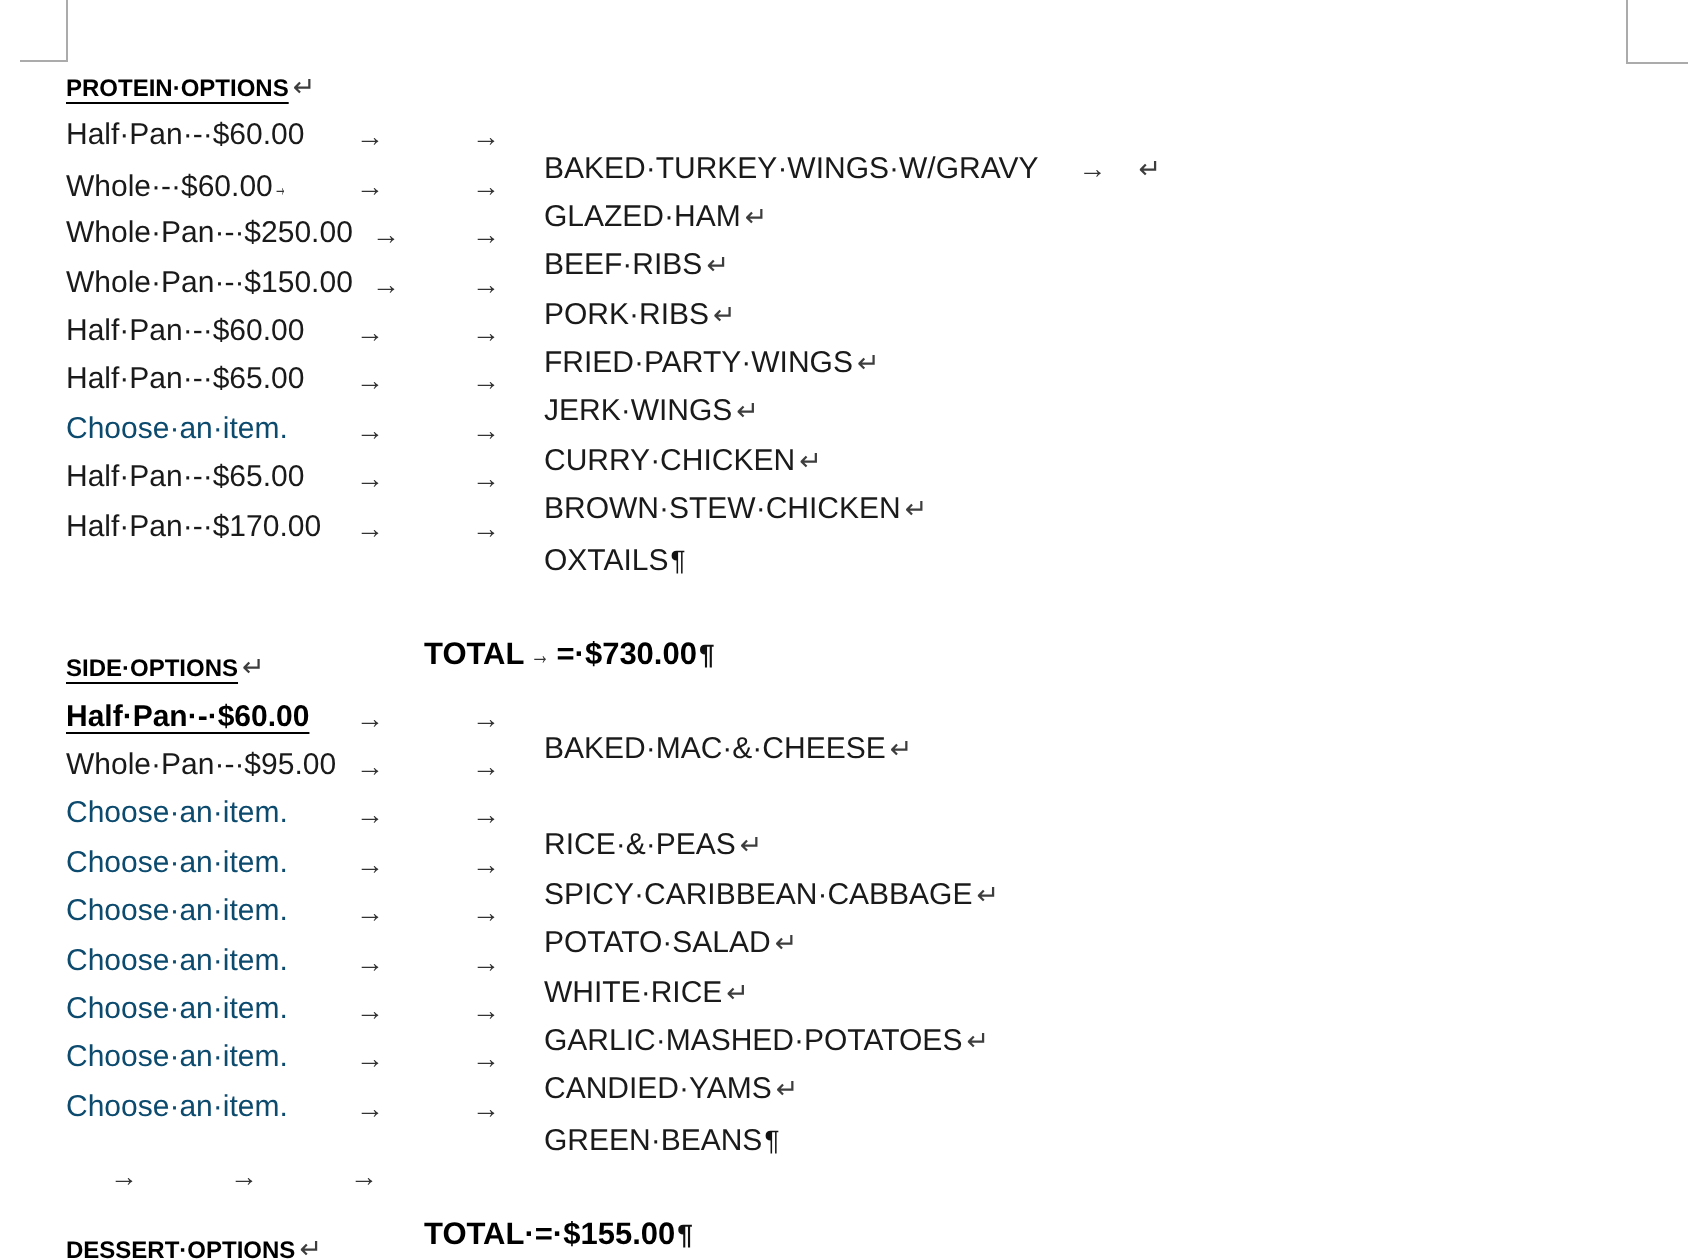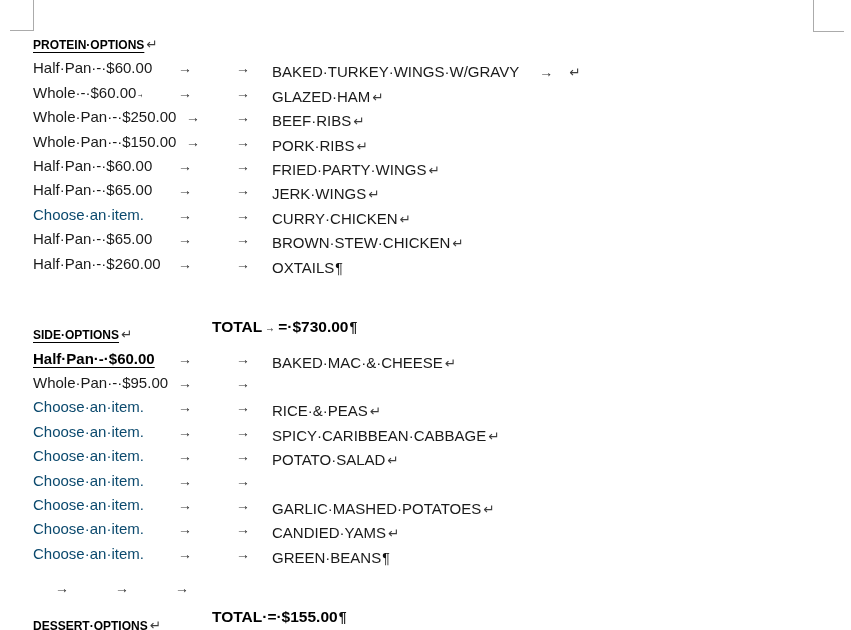--- a/index.html
+++ b/index.html
@@ -24,21 +24,21 @@
   .mark{color:#3d3d3d;font-size:13.5px;margin-left:2px;}
   .para-mark{color:#111;font-size:14px;margin-left:1px;}
   .bold-mark{font-weight:bold;}
 
   .price{display:inline-block;text-align:right;}
   .placeholder{color:#0c4a6e;}
   .bold-underline{font-weight:bold;text-decoration:underline;text-underline-offset:3px;color:#000;}
 
   .tab-abs{position:absolute;top:0;color:#333;font-size:14px;}
   .a2{left:203px;}
-  .item-wrap{position:absolute;left:239px;top:4px;}
+  .item-wrap{position:absolute;left:239px;top:16px;}
   .trail-tab{color:#333;font-size:14px;margin-left:20px;}
   .trail-tab + .mark{margin-left:16px;}
   .mini-tab{display:inline-block;width:10px;transform:scaleX(0.45);transform-origin:left center;color:#333;font-size:14px;margin-left:1px;}
 
   .total-line{margin-top:10px;margin-bottom:12px;font-weight:bold;font-size:15.5px;color:#000;}
   .total-text{display:inline-block;margin-left:179px;margin-top:29px;}
   .total-tab{display:inline-block;width:16px;text-align:center;font-weight:normal;color:#333;font-size:14px;transform:scaleX(0.7);}
   .lt{font-weight:normal;}
   .lt0{left:22px}.lt1{left:82px}.lt2{left:142px}
 </style>
@@ -54,30 +54,30 @@
     <div class="paragraph">
       <div class="doc-line heading-line"><span class="heading-text">PROTEIN·OPTIONS</span><span class="mark break-mark">↵</span></div>
       <div class="doc-line menu-row"><span class="price">Half·Pan·-·$60.00</span><span class="tab-abs a1" style="left: 145px;">→</span><span class="tab-abs a2">→</span><span class="item-wrap"><span class="item-text">BAKED·TURKEY·WINGS·W/GRAVY</span><span class="trail-tab">→</span><span class="mark break-mark">↵</span></span></div>
       <div class="doc-line menu-row"><span class="price">Whole·-·$60.00</span><span class="mini-tab">→</span><span class="tab-abs a1" style="left: 145px;">→</span><span class="tab-abs a2">→</span><span class="item-wrap"><span class="item-text">GLAZED·HAM</span><span class="mark break-mark">↵</span></span></div>
       <div class="doc-line menu-row"><span class="price">Whole·Pan·-·$250.00</span><span class="tab-abs a1" style="left: 153px;">→</span><span class="tab-abs a2">→</span><span class="item-wrap"><span class="item-text">BEEF·RIBS</span><span class="mark break-mark">↵</span></span></div>
       <div class="doc-line menu-row"><span class="price">Whole·Pan·-·$150.00</span><span class="tab-abs a1" style="left: 153px;">→</span><span class="tab-abs a2">→</span><span class="item-wrap"><span class="item-text">PORK·RIBS</span><span class="mark break-mark">↵</span></span></div>
       <div class="doc-line menu-row"><span class="price">Half·Pan·-·$60.00</span><span class="tab-abs a1" style="left: 145px;">→</span><span class="tab-abs a2">→</span><span class="item-wrap"><span class="item-text">FRIED·PARTY·WINGS</span><span class="mark break-mark">↵</span></span></div>
       <div class="doc-line menu-row"><span class="price">Half·Pan·-·$65.00</span><span class="tab-abs a1" style="left: 145px;">→</span><span class="tab-abs a2">→</span><span class="item-wrap"><span class="item-text">JERK·WINGS</span><span class="mark break-mark">↵</span></span></div>
       <div class="doc-line menu-row"><span class="price placeholder">Choose·an·item.</span><span class="tab-abs a1" style="left: 145px;">→</span><span class="tab-abs a2">→</span><span class="item-wrap"><span class="item-text">CURRY·CHICKEN</span><span class="mark break-mark">↵</span></span></div>
       <div class="doc-line menu-row"><span class="price">Half·Pan·-·$65.00</span><span class="tab-abs a1" style="left: 145px;">→</span><span class="tab-abs a2">→</span><span class="item-wrap"><span class="item-text">BROWN·STEW·CHICKEN</span><span class="mark break-mark">↵</span></span></div>
-      <div class="doc-line menu-row"><span class="price">Half·Pan·-·$260.00</span><span class="tab-abs a1" style="left: 145px;">→</span><span class="tab-abs a2">→</span><span class="item-wrap"><span class="item-text">OXTAILS</span><span class="mark para-mark">¶</span></span></div>
+      <div class="doc-line menu-row"><span class="price">Half·Pan·-·$170.00</span><span class="tab-abs a1" style="left: 145px;">→</span><span class="tab-abs a2">→</span><span class="item-wrap"><span class="item-text">OXTAILS</span><span class="mark para-mark">¶</span></span></div>
     </div>
     <div class="doc-line total-line"><span class="total-text"><span class="total-label">TOTAL</span><span class="total-tab">→</span><span class="total-value">=·$730.00</span><span class="para-mark bold-mark">¶</span></span></div>
     <div class="paragraph">
       <div class="doc-line heading-line"><span class="heading-text">SIDE·OPTIONS</span><span class="mark break-mark">↵</span></div>
       <div class="doc-line menu-row"><span class="price bold-underline">Half·Pan·-·$60.00</span><span class="tab-abs a1" style="left: 145px;">→</span><span class="tab-abs a2">→</span><span class="item-wrap"><span class="item-text">BAKED·MAC·&amp;·CHEESE</span><span class="mark break-mark">↵</span></span></div>
       <div class="doc-line menu-row"><span class="price">Whole·Pan·-·$95.00</span><span class="tab-abs a1" style="left: 145px;">→</span><span class="tab-abs a2">→</span></div>
       <div class="doc-line menu-row"><span class="price placeholder">Choose·an·item.</span><span class="tab-abs a1" style="left: 145px;">→</span><span class="tab-abs a2">→</span><span class="item-wrap"><span class="item-text">RICE·&amp;·PEAS</span><span class="mark break-mark">↵</span></span></div>
       <div class="doc-line menu-row"><span class="price placeholder">Choose·an·item.</span><span class="tab-abs a1" style="left: 145px;">→</span><span class="tab-abs a2">→</span><span class="item-wrap"><span class="item-text">SPICY·CARIBBEAN·CABBAGE</span><span class="mark break-mark">↵</span></span></div>
       <div class="doc-line menu-row"><span class="price placeholder">Choose·an·item.</span><span class="tab-abs a1" style="left: 145px;">→</span><span class="tab-abs a2">→</span><span class="item-wrap"><span class="item-text">POTATO·SALAD</span><span class="mark break-mark">↵</span></span></div>
-      <div class="doc-line menu-row"><span class="price placeholder">Choose·an·item.</span><span class="tab-abs a1" style="left: 145px;">→</span><span class="tab-abs a2">→</span></div>
+      <div class="doc-line menu-row"><span class="price placeholder">Choose·an·item.</span><span class="tab-abs a1" style="left: 145px;">→</span><span class="tab-abs a2">→</span><span class="item-wrap"><span class="item-text">WHITE·RICE</span><span class="mark break-mark">↵</span></span></div>
       <div class="doc-line menu-row"><span class="price placeholder">Choose·an·item.</span><span class="tab-abs a1" style="left: 145px;">→</span><span class="tab-abs a2">→</span><span class="item-wrap"><span class="item-text">GARLIC·MASHED·POTATOES</span><span class="mark break-mark">↵</span></span></div>
       <div class="doc-line menu-row"><span class="price placeholder">Choose·an·item.</span><span class="tab-abs a1" style="left: 145px;">→</span><span class="tab-abs a2">→</span><span class="item-wrap"><span class="item-text">CANDIED·YAMS</span><span class="mark break-mark">↵</span></span></div>
       <div class="doc-line menu-row"><span class="price placeholder">Choose·an·item.</span><span class="tab-abs a1" style="left: 145px;">→</span><span class="tab-abs a2">→</span><span class="item-wrap"><span class="item-text">GREEN·BEANS</span><span class="mark para-mark">¶</span></span></div>
     </div>
     <div class="doc-line total-line"><span class="tab-abs lt lt0">→</span><span class="tab-abs lt lt1">→</span><span class="tab-abs lt lt2">→</span><span class="total-text"><span class="total-label">TOTAL·=·$155.00</span><span class="para-mark bold-mark">¶</span></span></div>
     <div class="doc-line heading-line"><span class="heading-text">DESSERT·OPTIONS</span><span class="mark break-mark">↵</span></div>
   </div>
 
 </body></html>

